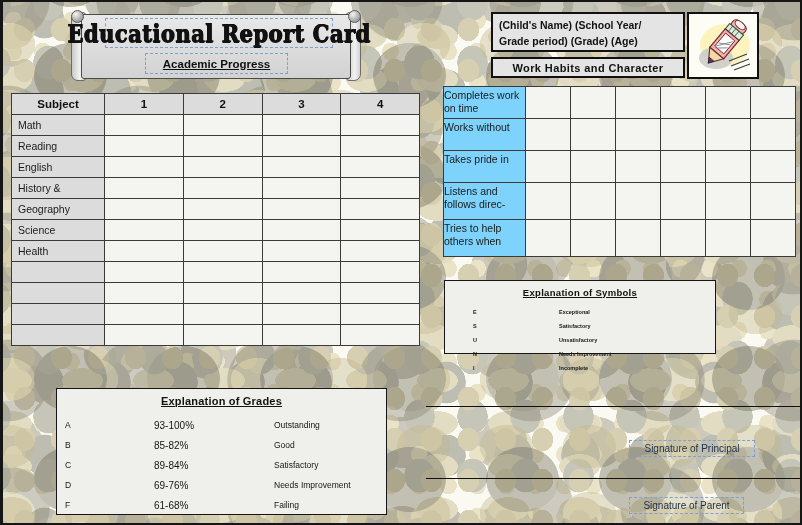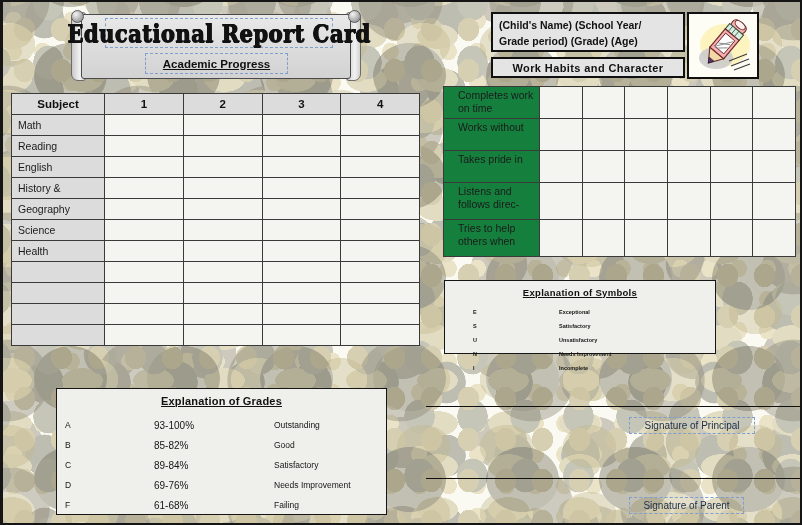--- a/index.html
+++ b/index.html
@@ -199,25 +199,25 @@
     white-space: nowrap;
   }
   #subject-table td.mark-cell {
     background: #f4f4f0;
     height: 20px;
   }
 
   
   #habits-table-wrap { left: 440px; top: 84px; width: 353px; }
   #habits-table td.habit-cell {
-    background: #15803d;
+    background: #7dd3fc;
     width: 78px;
     font-size: 10.5px;
     color: #1a1a1a;
-    padding: 2px 3px 2px 14px;
+    padding: 2px 3px 2px 0;
     line-height: 13px;
     vertical-align: top;
   }
   #habits-table td.mark-cell { background: #f4f4f0; }
   #habits-table tr { height: 32px; }
   #habits-table tr.tall { height: 37px; }
 
   
   #symbols-box {
     left: 441px; top: 278px; width: 272px; height: 74px;
@@ -292,21 +292,21 @@
   #sig-rule-1 { top: 404px; }
   #sig-rule-2 { top: 476px; }
   .sig-label-box {
     position: absolute;
     border: 1px dashed #7f9fd0;
     box-sizing: border-box;
     display: flex; align-items: center; justify-content: center;
     z-index: 6;
     height: 17px;
   }
-  #sig-principal-box { left: 626px; top: 415px; width: 126px; }
+  #sig-principal-box { left: 626px; top: 438px; width: 126px; }
   #sig-parent-box    { left: 626px; top: 495px; width: 115px; }
   .sig-label {
     font-size: 10px;
     color: #1a2d4a;
     white-space: nowrap;
   }
 </style>
 </head>
 <body>
 

